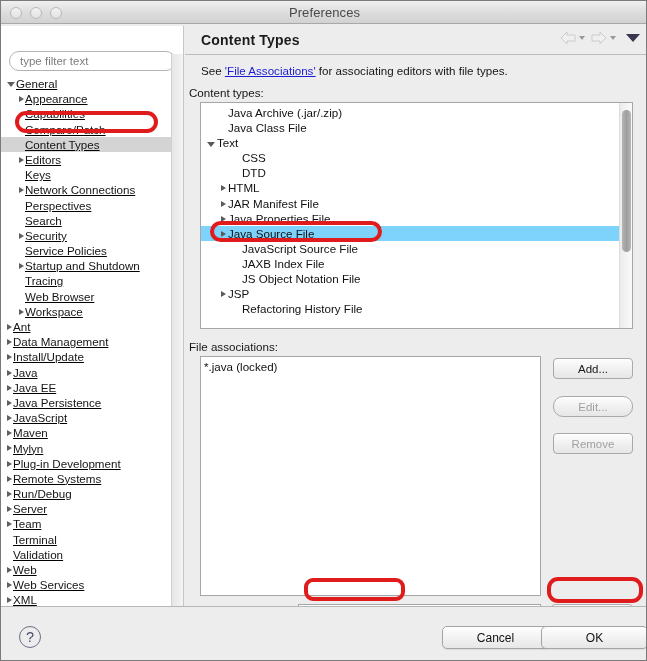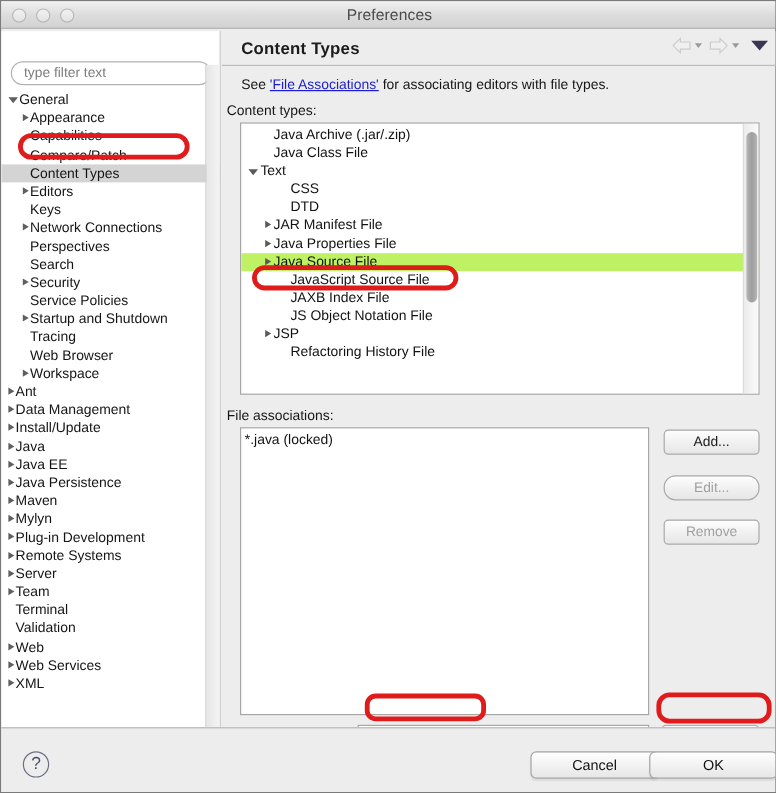--- a/index.html
+++ b/index.html
@@ -52,21 +52,21 @@
     border-radius: 10px;
     background: #fff;
     font-size: 11.5px;
     color: #333;
     padding: 0 10px;
     outline: none;
     font-family: inherit;
   }
   #filter-input::placeholder { color: #7d7d7d; }
 
-  #tree { position: relative; margin-top: 1px; }
+  #tree { position: relative; margin-top: 1px; text-decoration: underline; }
   .trow {
     position: relative;
     height: 15.2px;
     line-height: 15.2px;
     font-size: 11.6px;
     color: #141414;
     white-space: nowrap;
     cursor: default;
   }
   .trow.selected { background: #d4d4d4; }
@@ -156,21 +156,21 @@
     border: 1px solid #a6a6a6;
     overflow: hidden;
   }
   #ct-inner { position: relative; padding-top: 2px; }
   .ctrow {
     height: 15.1px; line-height: 15.1px;
     font-size: 11.6px; color: #111;
     white-space: nowrap;
     cursor: default;
   }
-  .ctrow.selected { background: #bef264; }
+  .ctrow.selected { background: #7dd3fc; }
   .ct-arrow {
     display: inline-block;
     width: 0; height: 0;
     border-left: 5px solid #5a5a5a;
     border-top: 3.5px solid transparent;
     border-bottom: 3.5px solid transparent;
     vertical-align: middle;
     position: relative; top: -1px;
     margin-right: 2px;
   }
@@ -329,24 +329,26 @@
         <div class="trow"><span style="display:inline-block;width:18px"></span><span class="arrow"></span><span>Startup and Shutdown</span></div>
         <div class="trow"><span style="display:inline-block;width:18px"></span><span class="noarrow"></span><span>Tracing</span></div>
         <div class="trow"><span style="display:inline-block;width:18px"></span><span class="noarrow"></span><span>Web Browser</span></div>
         <div class="trow"><span style="display:inline-block;width:18px"></span><span class="arrow"></span><span>Workspace</span></div>
         <div class="trow"><span style="display:inline-block;width:6px"></span><span class="arrow"></span><span>Ant</span></div>
         <div class="trow"><span style="display:inline-block;width:6px"></span><span class="arrow"></span><span>Data Management</span></div>
         <div class="trow"><span style="display:inline-block;width:6px"></span><span class="arrow"></span><span>Install/Update</span></div>
         <div class="trow"><span style="display:inline-block;width:6px"></span><span class="arrow"></span><span>Java</span></div>
         <div class="trow"><span style="display:inline-block;width:6px"></span><span class="arrow"></span><span>Java EE</span></div>
         <div class="trow"><span style="display:inline-block;width:6px"></span><span class="arrow"></span><span>Java Persistence</span></div>
+        <div class="trow"><span style="display:inline-block;width:6px"></span><span class="arrow"></span><span>JavaScript</span></div>
         <div class="trow"><span style="display:inline-block;width:6px"></span><span class="arrow"></span><span>Maven</span></div>
         <div class="trow"><span style="display:inline-block;width:6px"></span><span class="arrow"></span><span>Mylyn</span></div>
         <div class="trow"><span style="display:inline-block;width:6px"></span><span class="arrow"></span><span>Plug-in Development</span></div>
         <div class="trow"><span style="display:inline-block;width:6px"></span><span class="arrow"></span><span>Remote Systems</span></div>
+        <div class="trow"><span style="display:inline-block;width:6px"></span><span class="arrow"></span><span>Run/Debug</span></div>
         <div class="trow"><span style="display:inline-block;width:6px"></span><span class="arrow"></span><span>Server</span></div>
         <div class="trow"><span style="display:inline-block;width:6px"></span><span class="arrow"></span><span>Team</span></div>
         <div class="trow"><span style="display:inline-block;width:6px"></span><span class="noarrow"></span><span>Terminal</span></div>
         <div class="trow"><span style="display:inline-block;width:6px"></span><span class="noarrow"></span><span>Validation</span></div>
         <div class="trow"><span style="display:inline-block;width:6px"></span><span class="arrow"></span><span>Web</span></div>
         <div class="trow"><span style="display:inline-block;width:6px"></span><span class="arrow"></span><span>Web Services</span></div>
         <div class="trow"><span style="display:inline-block;width:6px"></span><span class="arrow"></span><span>XML</span></div>
       </div>
     <div id="side-scroll"></div>
   </div>
@@ -374,20 +376,21 @@
 
     <div class="section-label" id="label-content-types">Content types:</div>
 
     <div id="ct-list">
       <div id="ct-inner">
           <div class="ctrow"><span style="display:inline-block;width:20px"></span><span class="ct-noarrow"></span><span>Java Archive (.jar/.zip)</span></div>
           <div class="ctrow"><span style="display:inline-block;width:20px"></span><span class="ct-noarrow"></span><span>Java Class File</span></div>
           <div class="ctrow"><span style="display:inline-block;width:6px"></span><span class="ct-arrow open"></span><span>Text</span></div>
           <div class="ctrow"><span style="display:inline-block;width:34px"></span><span class="ct-noarrow"></span><span>CSS</span></div>
           <div class="ctrow"><span style="display:inline-block;width:34px"></span><span class="ct-noarrow"></span><span>DTD</span></div>
+          <div class="ctrow"><span style="display:inline-block;width:20px"></span><span class="ct-arrow"></span><span>HTML</span></div>
           <div class="ctrow"><span style="display:inline-block;width:20px"></span><span class="ct-arrow"></span><span>JAR Manifest File</span></div>
           <div class="ctrow"><span style="display:inline-block;width:20px"></span><span class="ct-arrow"></span><span>Java Properties File</span></div>
           <div class="ctrow selected"><span style="display:inline-block;width:20px"></span><span class="ct-arrow"></span><span>Java Source File</span></div>
           <div class="ctrow"><span style="display:inline-block;width:34px"></span><span class="ct-noarrow"></span><span>JavaScript Source File</span></div>
           <div class="ctrow"><span style="display:inline-block;width:34px"></span><span class="ct-noarrow"></span><span>JAXB Index File</span></div>
           <div class="ctrow"><span style="display:inline-block;width:34px"></span><span class="ct-noarrow"></span><span>JS Object Notation File</span></div>
           <div class="ctrow"><span style="display:inline-block;width:20px"></span><span class="ct-arrow"></span><span>JSP</span></div>
           <div class="ctrow"><span style="display:inline-block;width:34px"></span><span class="ct-noarrow"></span><span>Refactoring History File</span></div>
         </div>
       <div id="ct-scrollbar">

